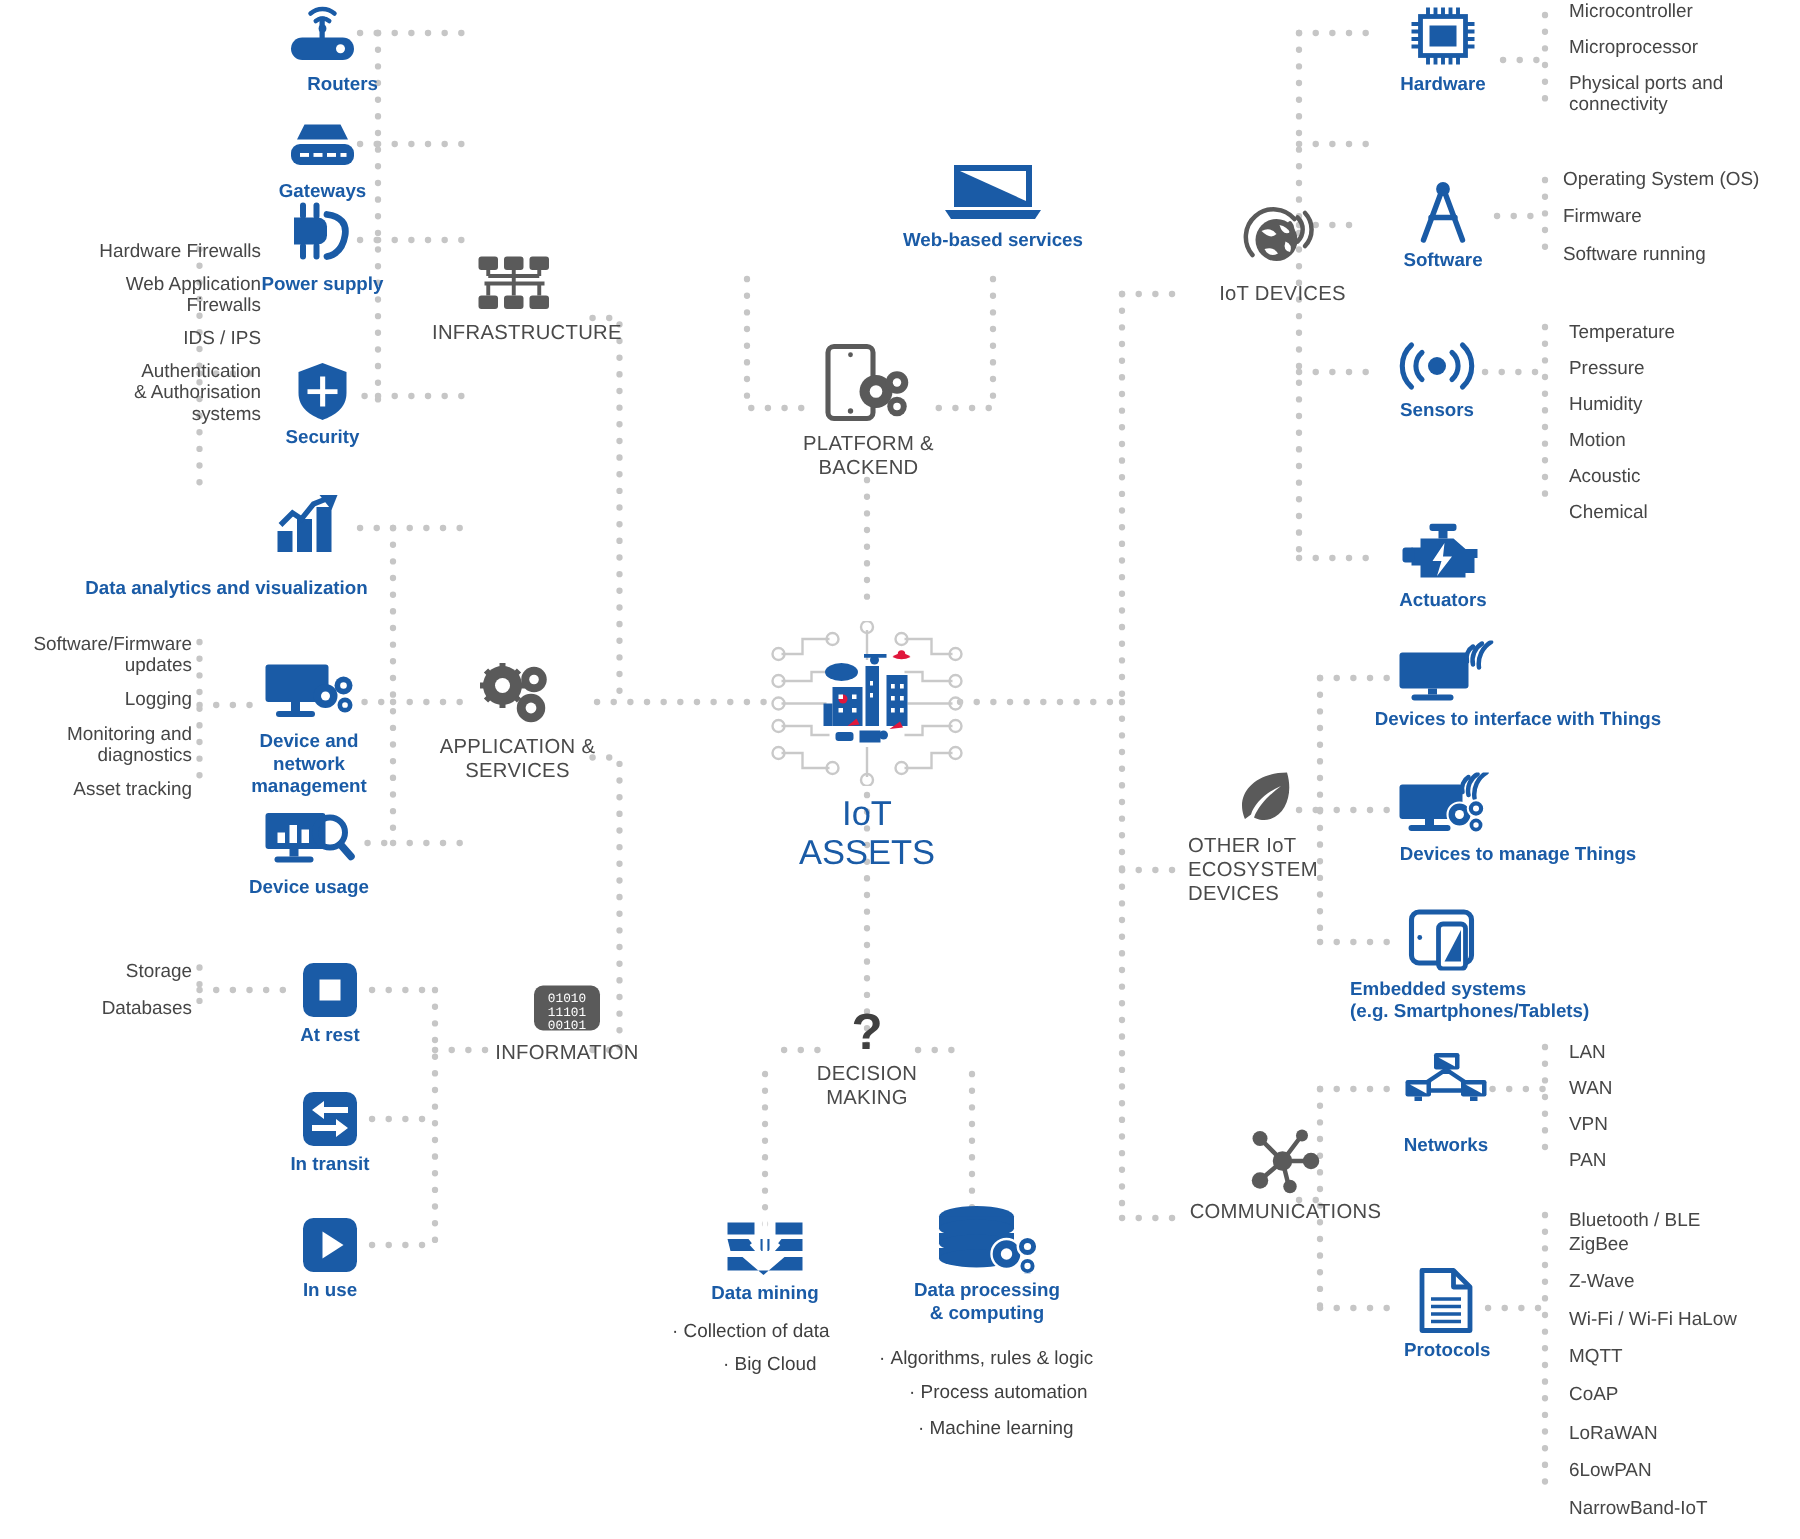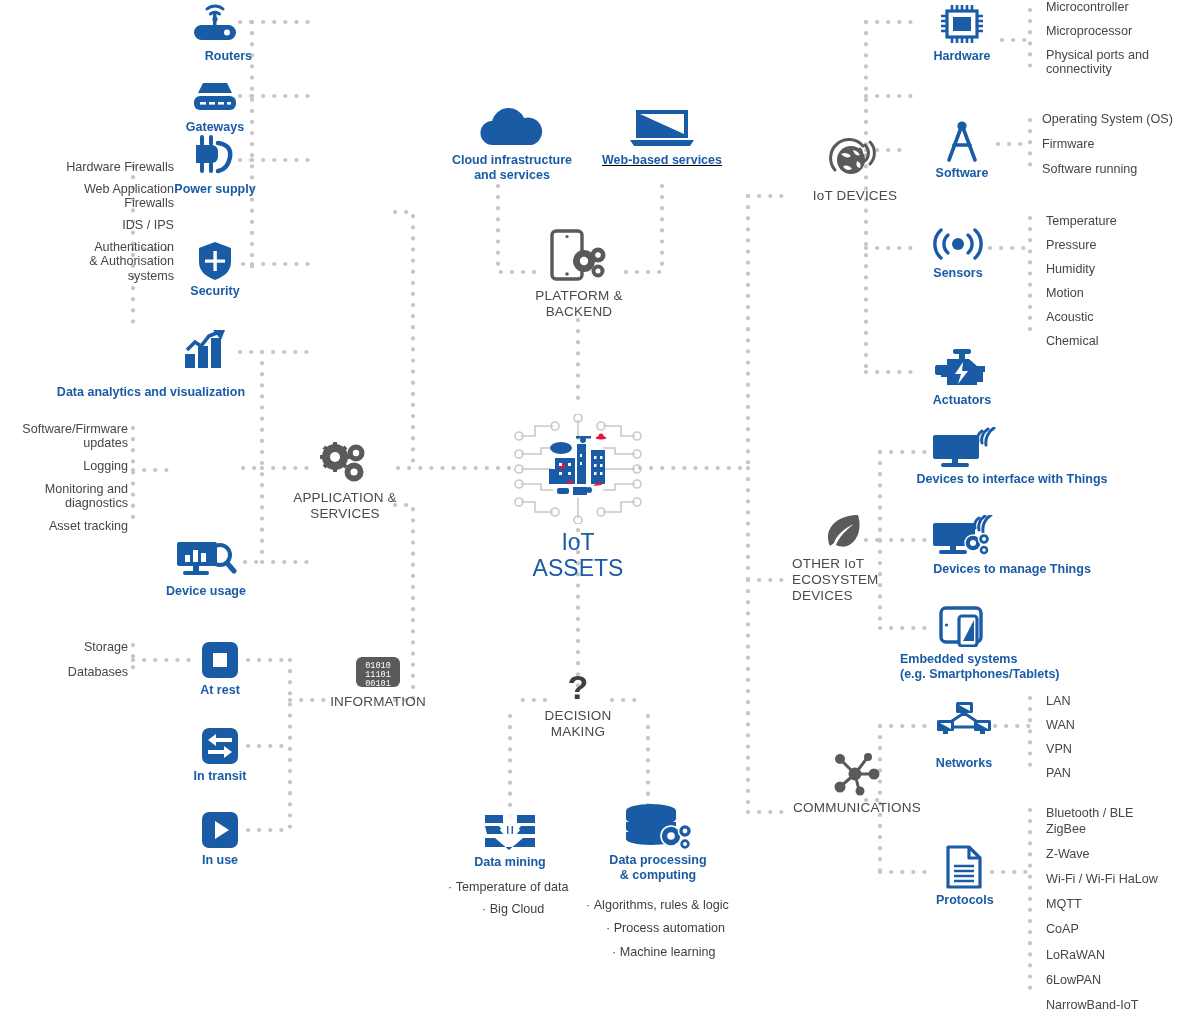--- a/index.html
+++ b/index.html
@@ -314,36 +314,82 @@
   <div class="leaf-list leaf-left" style="left:0px; top:160px; width:128px; text-align:right;margin-left:46px;">
     <div class="leaf" style="margin-bottom:8px;">Hardware Firewalls</div>
     <div class="leaf" style="margin-bottom:8px;">Web Application
 Firewalls</div>
     <div class="leaf" style="margin-bottom:8px;">IDS / IPS</div>
     <div class="leaf">Authentication
 &amp; Authorisation
 systems</div>
   </div>
 
+  <div class="node" style="left:288px; top:168px; width:110px;">
+    <div class="icon-wrap" style="height:42px;">
+      <svg width="52" height="40" viewBox="0 0 52 40">
+        <g fill="#5a5a5a">
+          <rect x="2" y="2" width="13" height="9" rx="2"></rect>
+          <rect x="19" y="2" width="13" height="9" rx="2"></rect>
+          <rect x="36" y="2" width="13" height="9" rx="2"></rect>
+          <rect x="2" y="28" width="13" height="9" rx="2"></rect>
+          <rect x="19" y="28" width="13" height="9" rx="2"></rect>
+          <rect x="36" y="28" width="13" height="9" rx="2"></rect>
+        </g>
+        <g stroke="#5a5a5a" stroke-width="2.6" fill="none">
+          <path d="M8.5,11 v4 M25.5,11 v9 M42.5,11 v4"></path>
+          <path d="M8.5,15 h34"></path>
+          <path d="M8.5,15 v0"></path>
+          <path d="M6,20 h40"></path>
+          <path d="M8.5,20 v8 M25.5,20 v8 M42.5,20 v8"></path>
+        </g>
+      </svg>
+    </div>
+    <div class="lbl-grey" style="margin-top:4px;">INFRASTRUCTURE</div>
+  </div>
 
   <div class="node" style="left:170px; top:328px; width:72px;">
     <div class="icon-wrap" style="height:42px;">
       <svg width="50" height="42" viewBox="0 0 50 42">
         <g fill="#1a5ba6">
           <rect x="4" y="26" width="10" height="14"></rect>
           <rect x="17" y="18" width="10" height="22"></rect>
           <rect x="30" y="10" width="10" height="30"></rect>
         </g>
         <path d="M6,22 L14,14 L20,18 L28,8 L38,4" stroke="#1a5ba6" stroke-width="3.6" fill="none" stroke-linejoin="miter"></path>
         <path d="M32,2 L44,2 L40,12 z" fill="#1a5ba6"></path>
       </svg>
     </div>
   </div>
   <div class="lbl-blue" style="position:absolute; left:56px; top:385px; width:190px;">Data analytics and visualization</div>
 
+  <div class="node" style="left:166px; top:440px; width:80px;">
+    <div class="icon-wrap" style="height:44px;">
+      <svg width="62" height="44" viewBox="0 0 62 44">
+        <g fill="#1a5ba6">
+          <rect x="2" y="3" width="42" height="25" rx="2"></rect>
+          <rect x="19" y="28" width="6" height="6"></rect>
+          <rect x="9" y="34" width="26" height="4" rx="2"></rect>
+        </g>
+        <g fill="#1a5ba6">
+          <circle cx="42" cy="24" r="8"></circle>
+          <circle cx="54" cy="17" r="6"></circle>
+          <circle cx="55" cy="30" r="5"></circle>
+        </g>
+        <g fill="#fff">
+          <circle cx="42" cy="24" r="3"></circle>
+          <circle cx="54" cy="17" r="2.2"></circle>
+          <circle cx="55" cy="30" r="1.9"></circle>
+        </g>
+      </svg>
+    </div>
+    <div class="lbl-blue" style="margin-top:3px;">Device and
+network
+management</div>
+  </div>
 
   <div class="leaf-list leaf-left" style="left:0px; top:422px; width:128px; text-align:right;">
     <div class="leaf" style="margin-bottom:9px;">Software/Firmware
 updates</div>
     <div class="leaf" style="margin-bottom:9px;">Logging</div>
     <div class="leaf" style="margin-bottom:9px;">Monitoring and
 diagnostics</div>
     <div class="leaf">Asset tracking</div>
   </div>
 
@@ -432,31 +478,22 @@
       <svg width="48" height="34" viewBox="0 0 48 34">
         <rect x="2" y="2" width="44" height="30" rx="6" fill="#5a5a5a"></rect>
         <text x="24" y="13" font-family="Liberation Mono, monospace" font-size="8.5" fill="#fff" text-anchor="middle">01010</text>
         <text x="24" y="22" font-family="Liberation Mono, monospace" font-size="8.5" fill="#fff" text-anchor="middle">11101</text>
         <text x="24" y="31" font-family="Liberation Mono, monospace" font-size="8.5" fill="#fff" text-anchor="middle">00101</text>
       </svg>
     </div>
     <div class="lbl-grey" style="margin-top:4px;">INFORMATION</div>
   </div>
 
-  <div class="node" style="left:444px; top:106px; width:136px;">
-    <div class="icon-wrap" style="height:44px;">
-      <svg width="72" height="42" viewBox="0 0 72 42">
-        <path d="M17,38 a12,12 0 0 1 -1,-24 a17,17 0 0 1 32,-3 a12,12 0 0 1 8,27 z" fill="#1a5ba6"></path>
-      </svg>
-    </div>
-    <div class="lbl-blue" style="margin-top:3px;">Cloud infrastructure
-and services</div>
-  </div>
-
-  <div class="node" style="left:600px; top:106px; width:124px;text-decoration:underline;">
+
+  <div class="node" style="left:600px; top:106px; width:124px;">
     <div class="icon-wrap" style="height:44px;">
       <svg width="68" height="44" viewBox="0 0 68 44">
         <g fill="#1a5ba6">
           <path d="M8,4 h52 v28 h-52 z"></path>
           <path d="M2,34 h64 l-4,6 h-56 z"></path>
         </g>
         <path d="M12,8 h44 v20 z" fill="#fff"></path>
       </svg>
     </div>
     <div class="lbl-blue" style="margin-top:3px;">Web-based services</div>
@@ -502,21 +539,21 @@
           <path d="M4,17 h14 l8,10 v-10 h6 v10 l8,-10 h14 v8 h-48 z"></path>
           <path d="M4,29 h10 l14,12 l14,-12 h12 v9 h-50 z"></path>
         </g>
         <path d="M29,4 v22 M20,20 l9,10 l9,-10" stroke="#fff" stroke-width="3.2" fill="none"></path>
       </svg>
     </div>
     <div class="lbl-blue" style="margin-top:3px;">Data mining</div>
   </div>
 
   <div class="bullets" style="left:436px; top:880px; width:160px;">
-    <div class="b" style="margin-bottom:8px; padding-left:12px;">Temperature of data</div>
+    <div class="b" style="margin-bottom:8px; padding-left:12px;">Collection of data</div>
     <div class="b" style="padding-left:46px;">Big Cloud</div>
   </div>
 
   <div class="node" style="left:608px; top:802px; width:100px;">
     <div class="icon-wrap" style="height:48px;">
       <svg width="70" height="46" viewBox="0 0 70 46">
         <g fill="#1a5ba6">
           <ellipse cx="28" cy="8" rx="25" ry="7"></ellipse>
           <rect x="3" y="8" width="50" height="8"></rect>
           <ellipse cx="28" cy="16" rx="25" ry="6"></ellipse>

